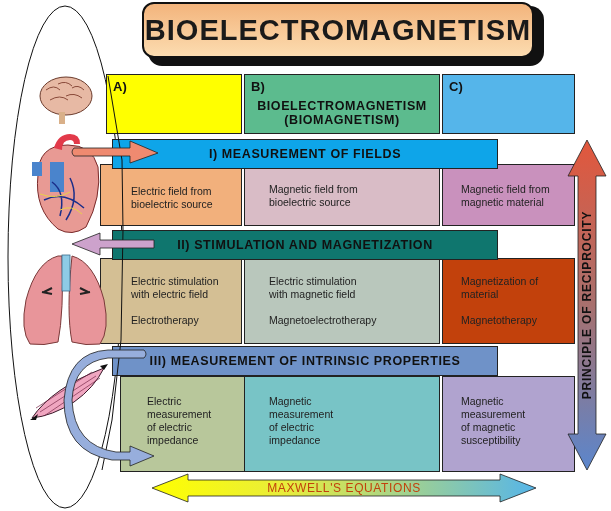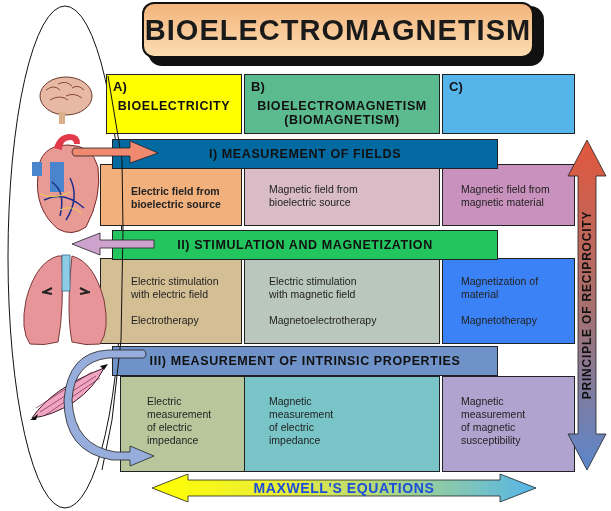--- a/index.html
+++ b/index.html
@@ -24,66 +24,65 @@
   <ellipse cx="65" cy="257" rx="57" ry="251" fill="none" stroke="#111" stroke-width="1"></ellipse>
 </svg>
 
 <div class="abs title-shadow"></div>
 <div class="abs title-box">
   <span>BIOELECTROMAGNETISM</span>
 </div>
 
 <div class="abs col-head" style="left:106px;width:136px;background:#ffff00;">
   <span class="letter">A)</span>
-  <span class="name">BIOELECTRICITY</span>
 </div>
 <div class="abs col-head" style="left:244px;width:196px;background:#5cbb8e;">
   <span class="letter">B)</span>
   <span class="name">BIOELECTROMAGNETISM
 (BIOMAGNETISM)</span>
 </div>
 <div class="abs col-head" style="left:442px;width:133px;background:#55b5ea;">
   <span class="letter">C)</span>
 </div>
 
 <div class="abs cell" style="left:100px;top:164px;width:142px;height:62px;background:#f2b07c;">
-  <span class="t" style="left:30px;top:20px;font-weight:bold;">Electric field from
+  <span class="t" style="left:30px;top:20px;">Electric field from
 bioelectric source</span>
 </div>
 <div class="abs cell" style="left:244px;top:164px;width:196px;height:62px;background:#d9bcc6;">
   <span class="t" style="left:24px;top:18px;">Magnetic field from
 bioelectric source</span>
 </div>
 <div class="abs cell" style="left:442px;top:164px;width:133px;height:62px;background:#c991bd;">
   <span class="t" style="left:18px;top:18px;">Magnetic field from
 magnetic material</span>
 </div>
-<div class="abs band" style="top:139px;background:#0369a1;">
+<div class="abs band" style="top:139px;background:#0ea5e9;">
   <span>I) MEASUREMENT OF FIELDS</span>
 </div>
 
 <div class="abs cell" style="left:100px;top:258px;width:142px;height:86px;background:#d4bf94;">
   <span class="t" style="left:30px;top:16px;">Electric stimulation
 with electric field
 
 Electrotherapy</span>
 </div>
 <div class="abs cell" style="left:244px;top:258px;width:196px;height:86px;background:#b9c7bc;">
   <span class="t" style="left:24px;top:16px;">Electric stimulation
 with magnetic field
 
 Magnetoelectrotherapy</span>
 </div>
-<div class="abs cell" style="left:442px;top:258px;width:133px;height:86px;background:#3b82f6;">
+<div class="abs cell" style="left:442px;top:258px;width:133px;height:86px;background:#c2410c;">
   <span class="t" style="left:18px;top:16px;">Magnetization of
 material
 
 Magnetotherapy</span>
 </div>
-<div class="abs band" style="top:230px;background:#22c55e;">
+<div class="abs band" style="top:230px;background:#0f766e;">
   <span>II) STIMULATION AND MAGNETIZATION</span>
 </div>
 
 <div class="abs cell" style="left:120px;top:376px;width:138px;height:96px;background:#b8c79b;">
   <span class="t" style="left:26px;top:18px;">Electric
 measurement
 of electric
 impedance</span>
 </div>
 <div class="abs cell" style="left:244px;top:376px;width:196px;height:96px;background:#78c4c6;">
@@ -151,17 +150,17 @@
   <path d="M154 240 L100 240 L100 233 L72 244 L100 255 L100 248 L154 248 Z" fill="#cda2cc" stroke="#222" stroke-width="0.8"></path>
 
   <path d="M144 358 L108 358 Q74 362 72 400 Q74 446 116 452 L130 452 L130 446 L154 456 L130 466 L130 460 L112 460 Q64 452 64 400 Q68 352 108 350 L144 350 Q148 354 144 358Z" fill="#97aedc" stroke="#222" stroke-width="0.8"></path>
 
   <path d="M152 488 L188 474 L188 480 L500 480 L500 474 L536 488 L500 502 L500 496 L188 496 L188 502 Z" fill="url(#gMax)" stroke="#222" stroke-width="0.8"></path>
 
   <path d="M587 140 L606 176 L596 176 L596 434 L606 434 L587 470 L568 434 L578 434 L578 176 L568 176 Z" fill="url(#gRec)" stroke="#222" stroke-width="0.8"></path>
 </svg>
 
 <div class="abs" style="left:188px;top:480px;width:312px;height:16px;display:flex;align-items:center;justify-content:center;">
-  <span style="font-weight:bold;font-size:14px;letter-spacing:0.6px;color:#1d4ed8;">MAXWELL'S EQUATIONS</span>
+  <span style="font-weight:normal;font-size:12px;letter-spacing:0.6px;color:#c2410c;">MAXWELL'S EQUATIONS</span>
 </div>
 <div class="abs" style="left:587px;top:305px;width:0;height:0;">
   <span style="position:absolute;transform:translate(-50%,-50%) rotate(-90deg);white-space:nowrap;font-weight:bold;font-size:12px;letter-spacing:0.8px;color:#111;">PRINCIPLE OF RECIPROCITY</span>
 </div>
 
 </body></html>

